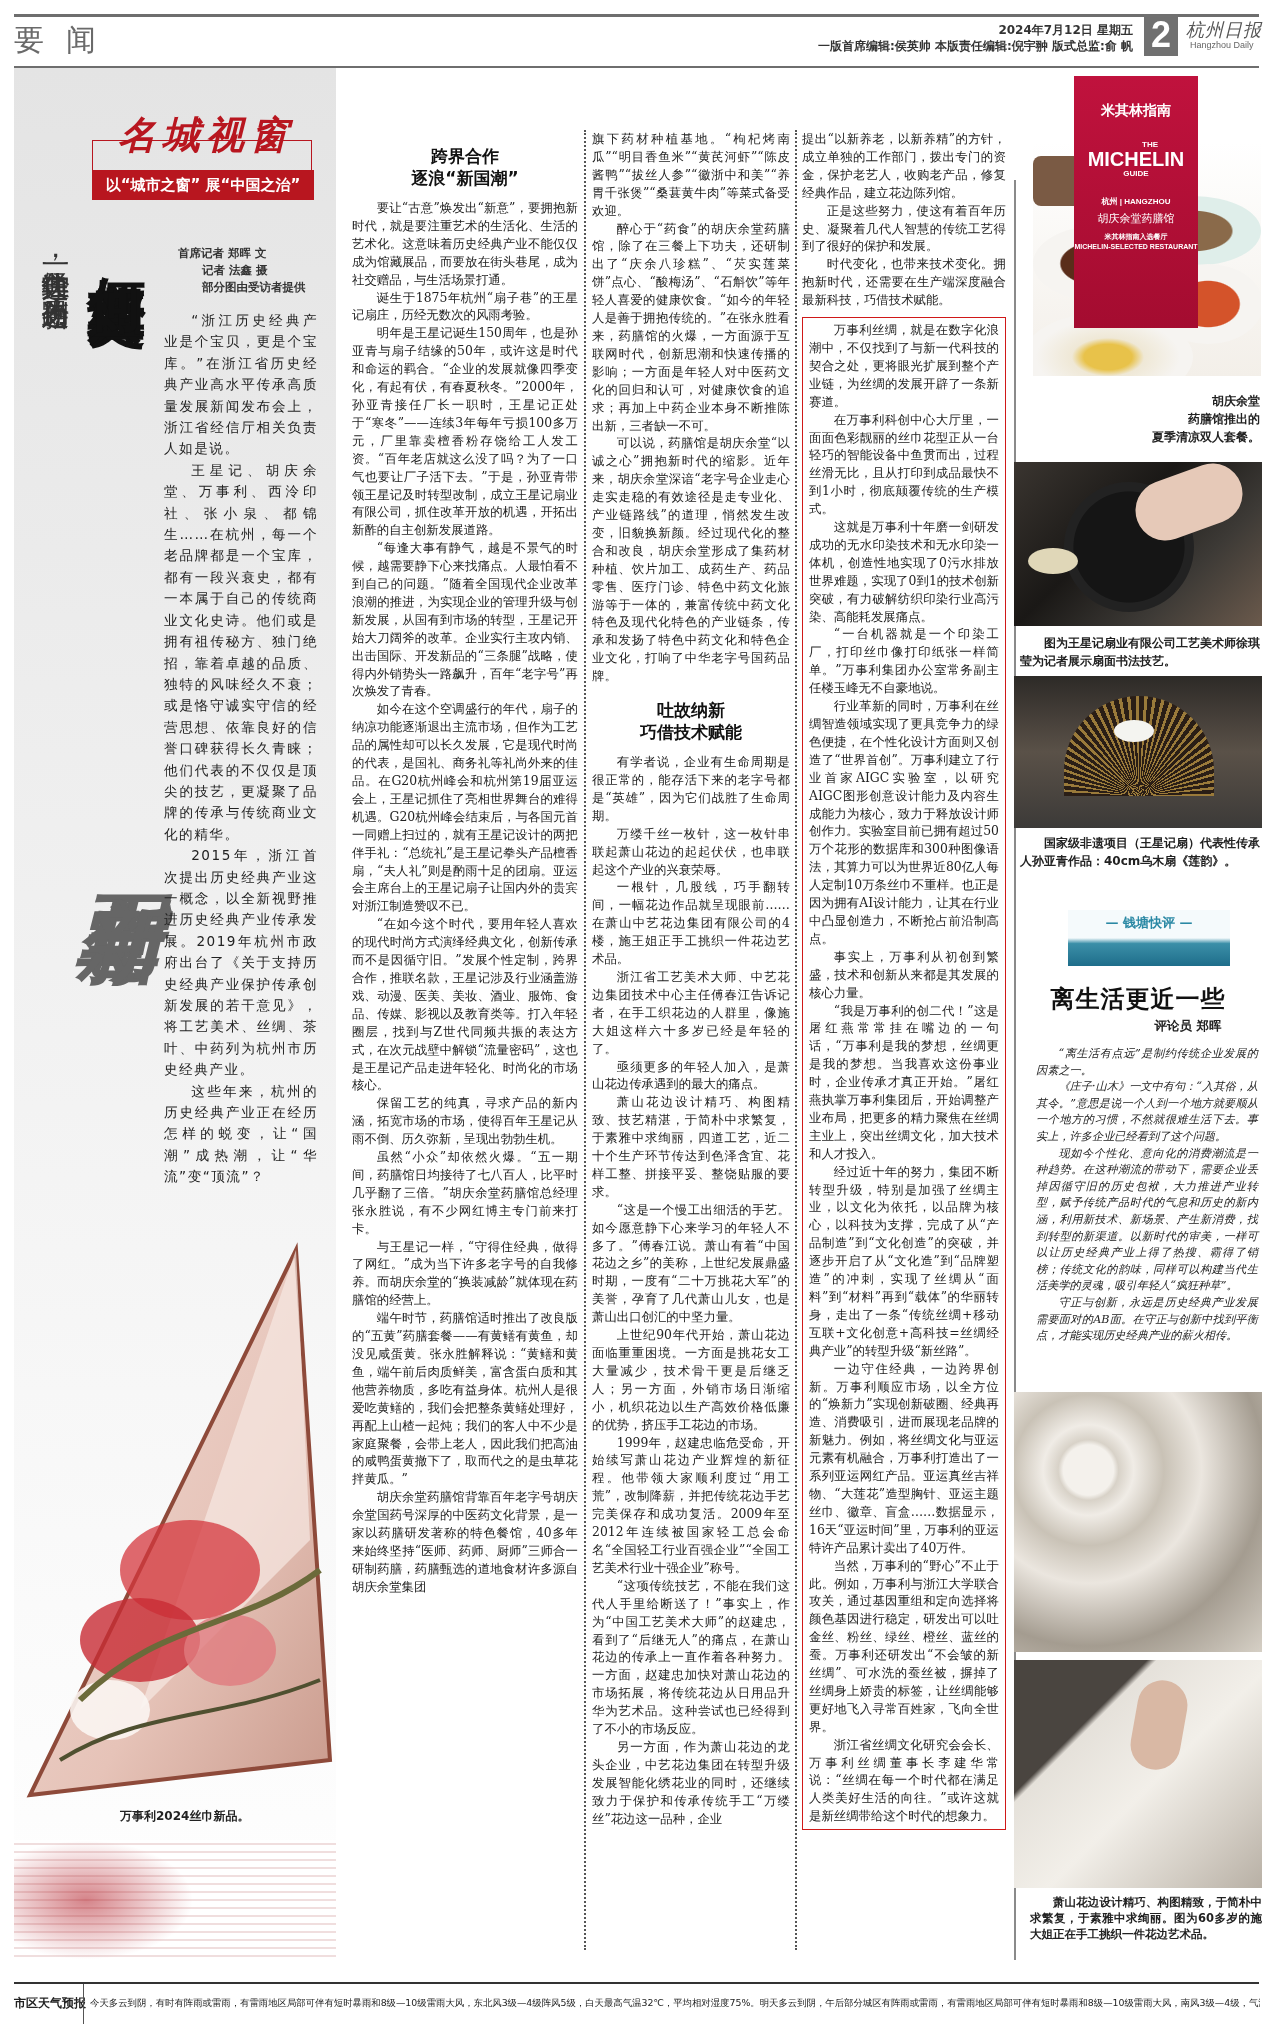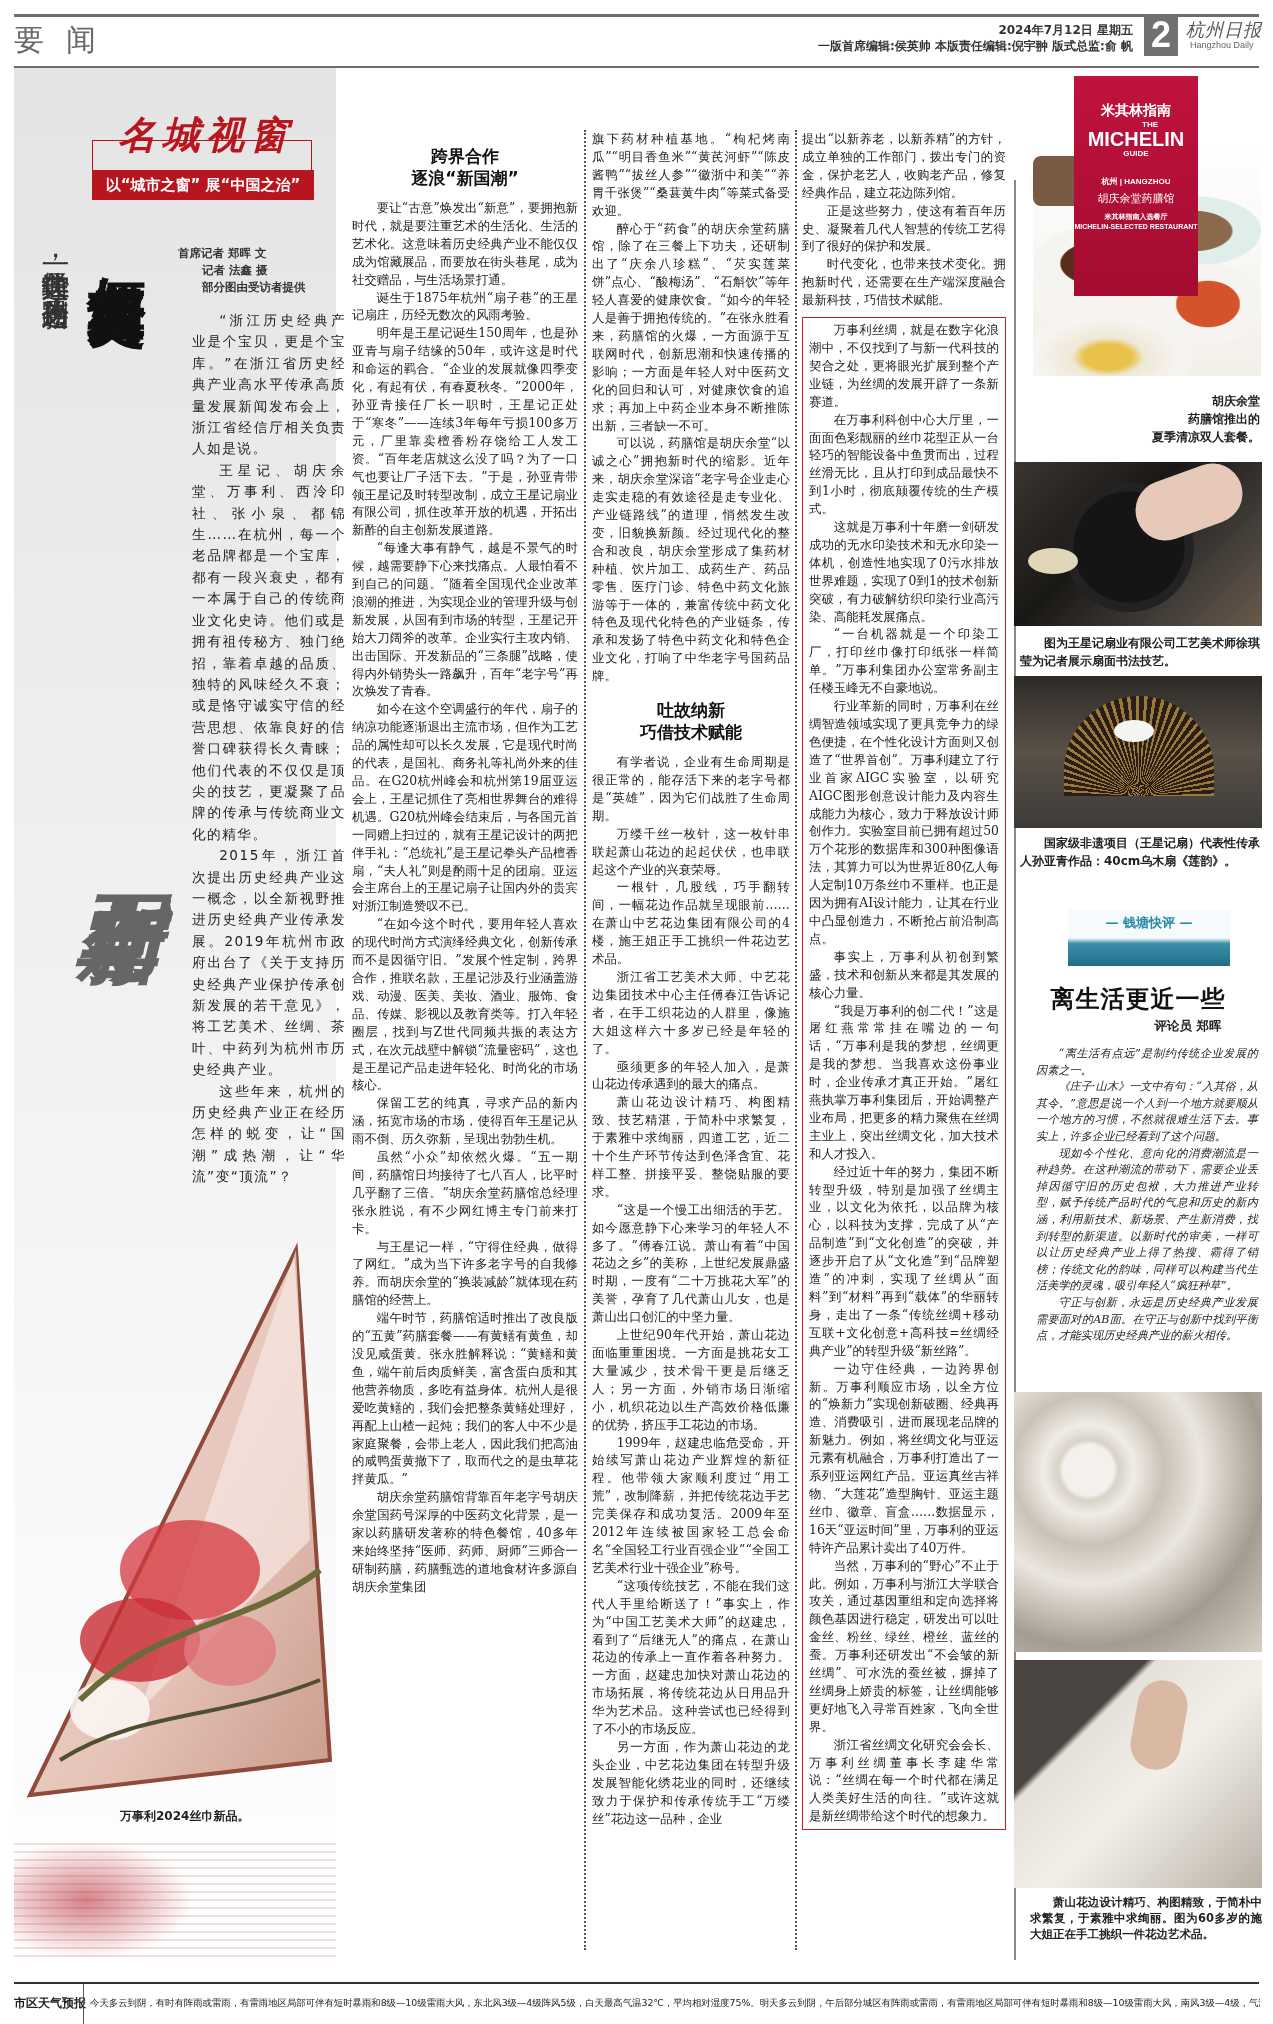--- a/index.html
+++ b/index.html
@@ -19,40 +19,40 @@
   
   .lead-panel{left:14px;top:68px;width:322px;height:1890px;background:linear-gradient(180deg,#e4e4e4 0%,#efefef 40%,#f7f7f7 70%,#ffffff 100%);}
   .kicker-script{left:118px;top:110px;font-family:"DejaVu Serif",serif;font-style:italic;font-weight:bold;font-size:38px;color:#b8161f;letter-spacing:6px;}
   .kicker-lines{left:92px;top:140px;width:220px;height:40px;border:1px solid #b8161f;border-bottom:none;}
   .kicker-band{left:92px;top:170px;width:222px;height:30px;background:#b8161f;color:#fff;font-family:"DejaVu Sans",sans-serif;font-weight:bold;font-size:15px;text-align:center;line-height:30px;}
   .subhead-vert{left:40px;top:250px;width:32px;font-family:"DejaVu Serif",serif;font-size:28px;line-height:34px;color:#333;writing-mode:vertical-rl;}
   .headline-vert{left:86px;top:245px;width:62px;font-family:"DejaVu Sans",sans-serif;font-weight:900;font-size:58px;line-height:62px;color:#111;writing-mode:vertical-rl;letter-spacing:-2px;}
   .headline-script{left:78px;top:830px;width:90px;font-family:"DejaVu Serif",serif;font-style:italic;font-weight:bold;font-size:84px;line-height:96px;color:#666;writing-mode:vertical-rl;}
   .byline{left:178px;top:245px;width:150px;font-family:"DejaVu Sans",sans-serif;font-size:11.5px;font-weight:bold;line-height:17px;color:#333;}
   .byline div:nth-child(n+2){padding-left:24px;}
-  .lead-text{left:192px;top:310px;width:154px;font-family:"DejaVu Sans",sans-serif;font-size:13.6px;line-height:21.4px;color:#222;text-align:justify;letter-spacing:1.5px;}
+  .lead-text{left:164px;top:310px;width:154px;font-family:"DejaVu Sans",sans-serif;font-size:13.6px;line-height:21.4px;color:#222;text-align:justify;letter-spacing:1.5px;}
   .lead-text p{text-indent:2em;}
   .scarf{left:20px;top:1240px;width:320px;height:560px;}
   .scarf-caption{left:120px;top:1808px;font-family:"DejaVu Sans",sans-serif;font-weight:bold;font-size:12px;color:#222;}
   .reflection{left:14px;top:1840px;width:322px;height:120px;background:repeating-linear-gradient(180deg,#fff 0 3px,#f0dede 3px 5px,#fff 5px 8px);}
   .reflection::before{content:"";position:absolute;left:0;top:0;width:180px;height:120px;background:radial-gradient(ellipse at 40% 50%,rgba(178,30,40,0.55),rgba(178,30,40,0) 70%);}
 
   
   .col{font-family:"DejaVu Serif","Liberation Serif",serif;font-size:12.4px;line-height:17.9px;color:#222;text-align:justify;}
   .col p{text-indent:2em;}
   .col-sep{width:0;border-left:2px dotted #555;}
   .subhead{font-family:"DejaVu Sans",sans-serif;font-weight:bold;font-size:17px;text-align:center;line-height:22px;color:#111;}
   .highlight-box{border:1.5px solid #d01818;}
 
   
   .photo{overflow:hidden;}
   .michelin{left:1033px;top:76px;width:228px;height:300px;background:linear-gradient(180deg,#fff 0 22%,#f3efe9 100%);}
-  .michelin-book{left:1074px;top:76px;width:124px;height:220px;background:linear-gradient(180deg,#c0123d,#a40c30);color:#fff;text-align:center;font-family:"Liberation Sans",sans-serif;}
+  .michelin-book{left:1074px;top:76px;width:124px;height:252px;background:linear-gradient(180deg,#c0123d,#a40c30);color:#fff;text-align:center;font-family:"Liberation Sans",sans-serif;}
   .michelin-book .m1{margin-top:26px;font-size:14px;font-weight:bold;font-family:"DejaVu Sans",sans-serif;}
-  .michelin-book .m2{font-size:8px;font-weight:bold;margin-top:0;padding-left:28px;}
+  .michelin-book .m2{font-size:8px;font-weight:bold;margin-top:20px;padding-left:28px;}
   .michelin-book .m3{font-size:20px;font-weight:bold;line-height:20px;}
   .michelin-book .m4{font-size:8px;font-weight:bold;}
   .michelin-book .m5{font-size:8px;font-weight:bold;margin-top:18px;}
   .michelin-book .m6{font-size:11px;margin-top:4px;font-family:Liberation Serif, serif;}
   .michelin-book .m7{font-size:7px;margin-top:6px;font-weight:bold;font-family:"DejaVu Sans",sans-serif;}
   .michelin-book .m8{font-size:7px;font-weight:bold;line-height:9px;}
   .dish{border-radius:50%;}
   .caption-r{font-family:"DejaVu Sans",sans-serif;font-weight:bold;font-size:12px;line-height:18px;color:#222;}
   .fan-photo{left:1014px;top:462px;width:248px;height:164px;background:linear-gradient(135deg,#3a3530 0%,#1a1816 40%,#3d3a36 70%,#6b5a4c 100%);}
   .fan2-photo{left:1014px;top:676px;width:248px;height:152px;background:linear-gradient(180deg,#2d2a27 0%,#5a5148 50%,#3c3a38 100%);}

